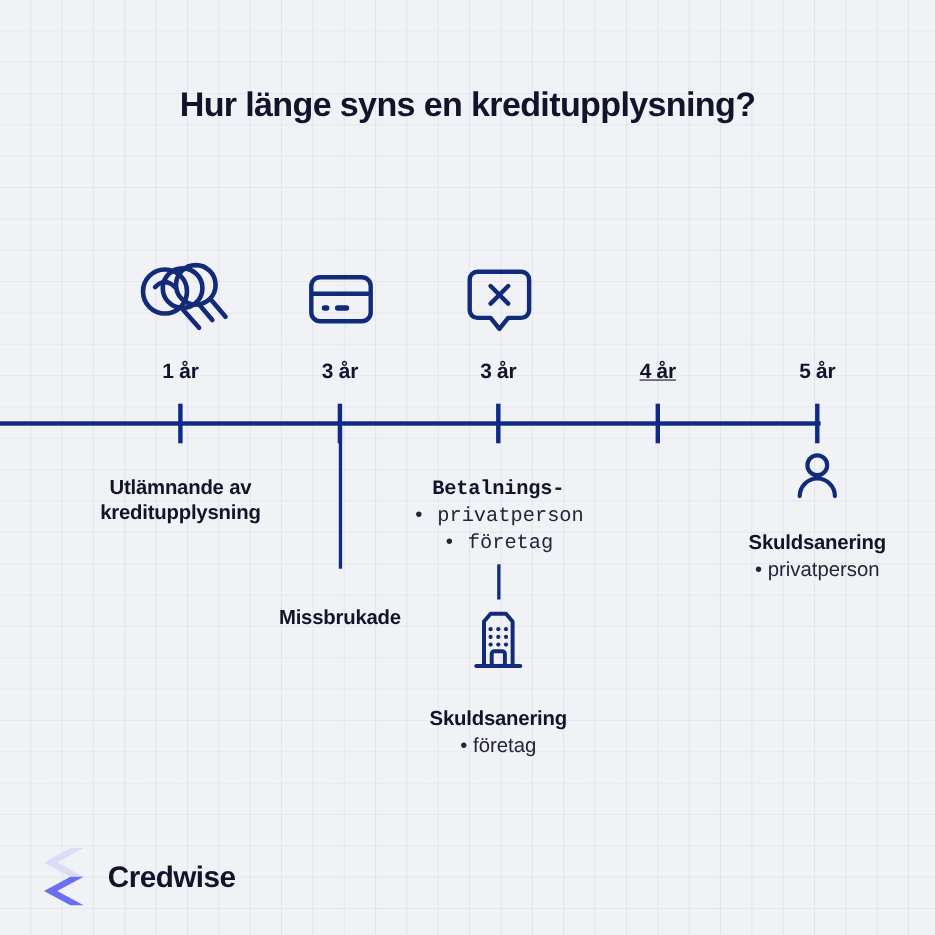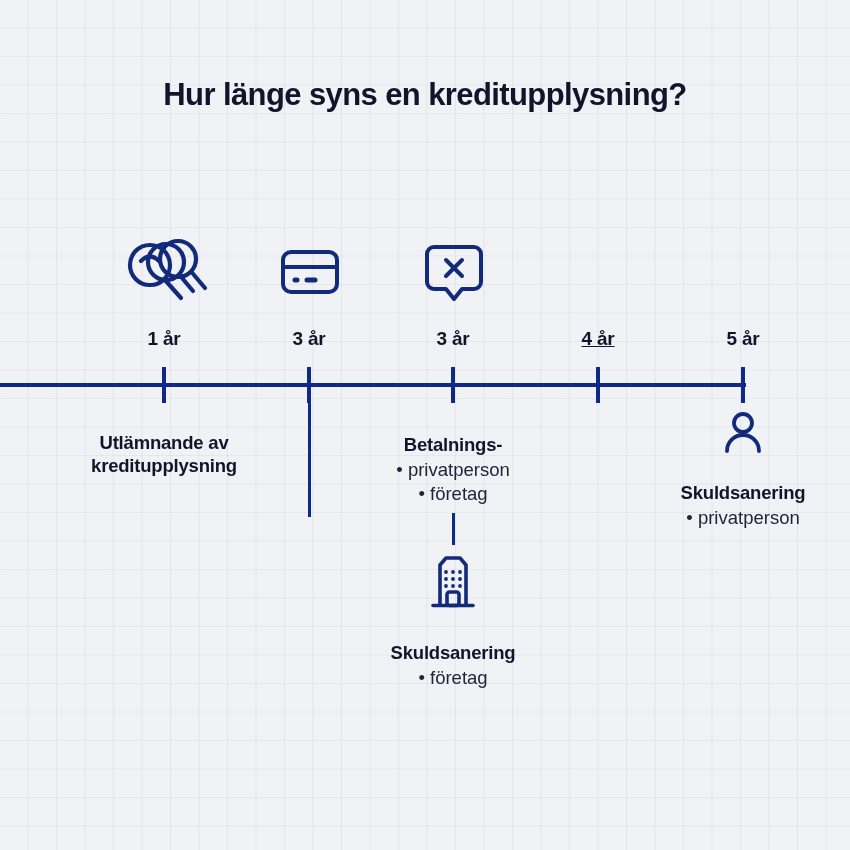--- a/index.html
+++ b/index.html
@@ -190,24 +190,25 @@
 
   <div class="caption" style="left:44px; top:412px; width:240px;">
     <div class="cap-title">
       <div>Utlämnande av</div>
       <div>kreditupplysning</div>
     </div>
   </div>
 
   <div class="caption" style="left:189px; top:530px; width:240px;">
     <div class="cap-title">
-    </div>
-  </div>
-
-  <div class="caption" style="left:333px; top:414px; width:240px;">
+      <div>Missbrukade</div>
+    </div>
+  </div>
+
+  <div class="caption" style="left:333px; top:414px; width:240px;font-family:Liberation Mono, monospace;">
     <div class="cap-title">
       <div>Betalnings-</div>
     </div>
     <ul class="cap-list">
       <li>•&nbsp;<span>privatperson</span></li>
       <li>•&nbsp;<span>företag</span></li>
     </ul>
   </div>
 
   <div class="icon-wrap" style="left:430px; top:552px;">
@@ -251,14 +252,21 @@
 
   <div class="caption" style="left:623px; top:462px; width:240px;">
     <div class="cap-title">
       <div>Skuldsanering</div>
     </div>
     <ul class="cap-list">
       <li>•&nbsp;<span>privatperson</span></li>
     </ul>
   </div>
 
+  <div class="logo">
+    <svg class="logo-mark" viewBox="0 0 46 54">
+      <path d="M38 1 L14 14 L38 27 L26 27 L2 14 L26 1 Z" fill="#dcdcf7"></path>
+      <path d="M38 27 L14 40 L38 53 L26 53 L2 40 L26 27 Z" fill="#6b6ef0"></path>
+    </svg>
+    <div class="logo-text">Credwise</div>
+  </div>
 
 </div>
 
 </body></html>

